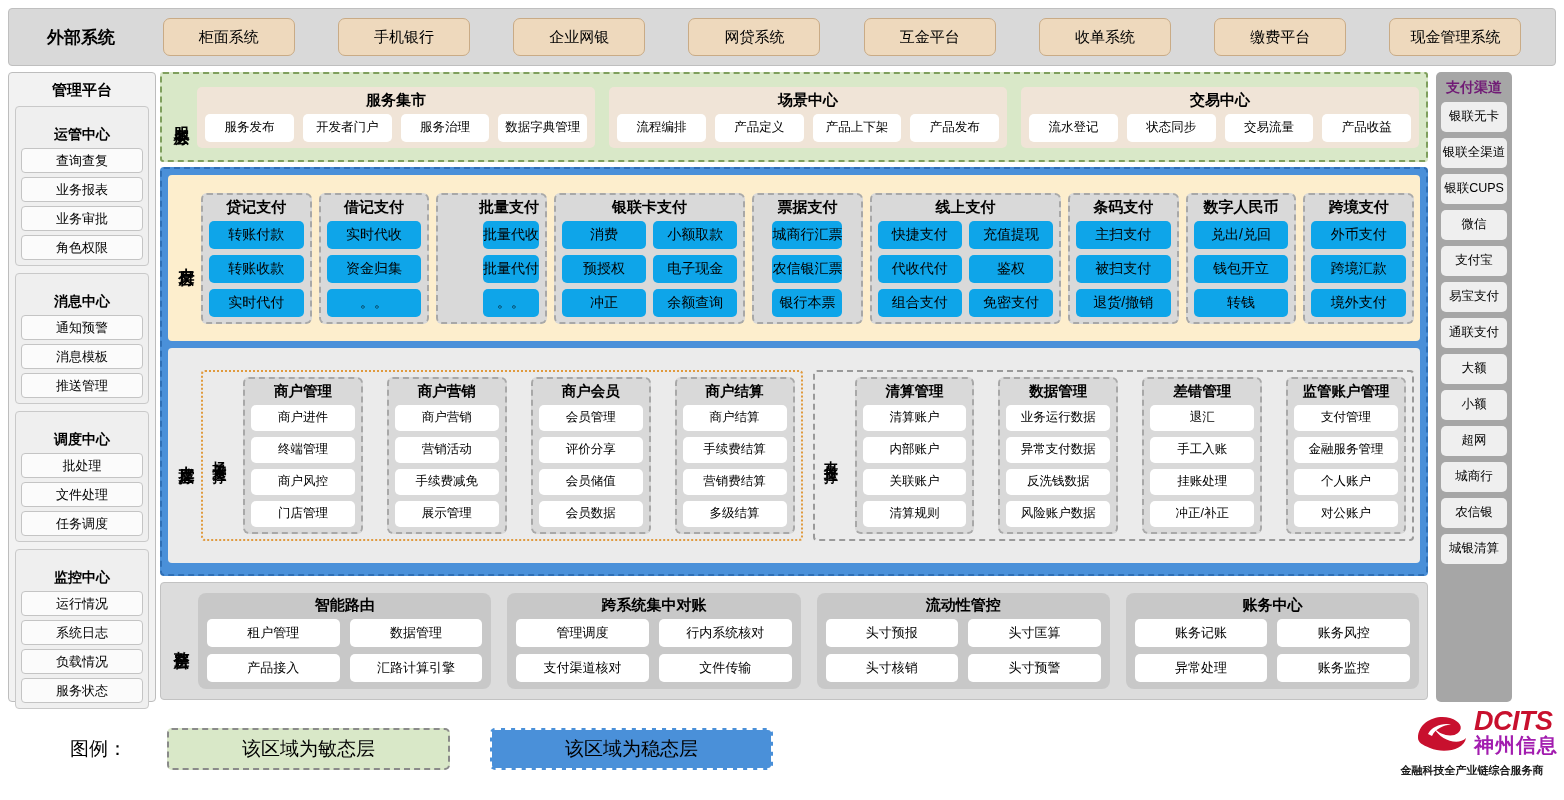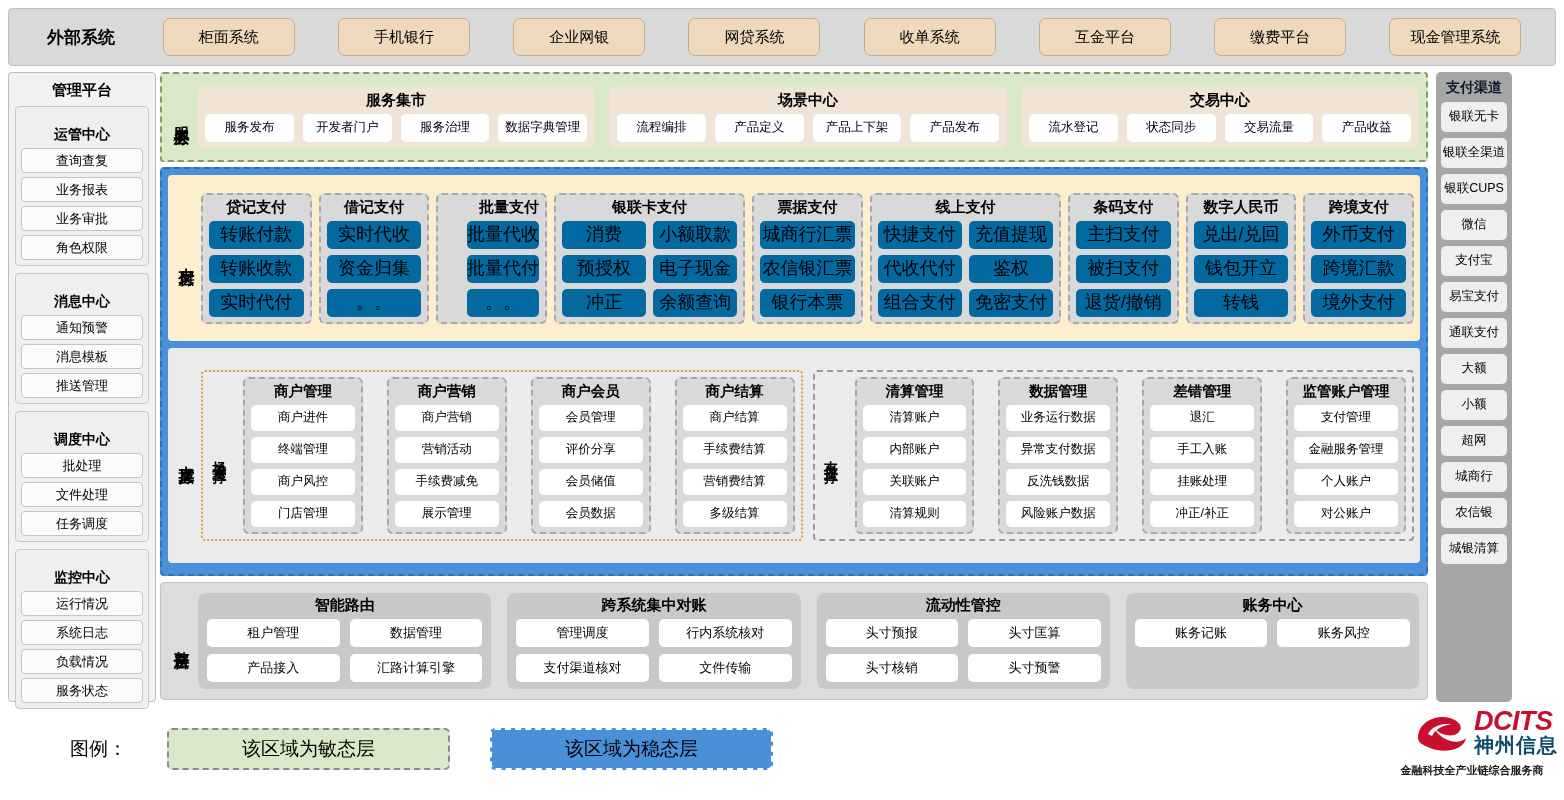--- a/index.html
+++ b/index.html
@@ -47,21 +47,21 @@
     height:25px;background:#fbfbfb;border:1px solid #c4c4c4;border-radius:4px;
     font-size:13px;margin-bottom:4px;
   }
   .mitem:last-child{margin-bottom:0;}
 
   
   .chan{
     position:absolute;left:1436px;top:72px;width:76px;height:630px;
     background:#a6a6a6;border-radius:5px;box-sizing:border-box;padding:5px 5px;
   }
-  .chan-title{font-size:14px;font-weight:bold;text-align:center;color:#0f172a;margin:2px 0 5px;}
+  .chan-title{font-size:14px;font-weight:bold;text-align:center;color:#701a75;margin:2px 0 5px;}
   .citem{
     height:30px;background:#efefef;border-radius:5px;font-size:12.5px;margin-bottom:6px;
   }
 
   
   .svc{
     position:absolute;left:160px;top:72px;width:1268px;height:90px;
     background:#d9e8c8;border:2px dashed #7f9f5d;border-radius:3px;
     box-sizing:border-box;display:flex;align-items:center;padding:5px 7px;
   }
@@ -97,21 +97,21 @@
   }
   .pay-groups{display:flex;flex:1;gap:7px;margin-left:3px;}
   .pgrp{
     background:#d9d9d9;border:2px dashed #a8a8a8;border-radius:6px;
     padding:2px 6px 5px;box-sizing:border-box;display:flex;flex-direction:column;
   }
   .pgrp-title{font-size:15px;font-weight:bold;text-align:center;margin:1px 0 4px;white-space:nowrap;}
   .pgrp-body{display:flex;gap:7px;flex:1;}
   .pcol{display:flex;flex-direction:column;gap:6px;flex:1;}
   .pchip{
-    height:28px;background:#0369a1;border-radius:5px;font-size:18px;
+    height:28px;background:#0ea5e9;border-radius:5px;font-size:14px;
   }
 
   
   .support{
     margin-top:7px;height:215px;background:#ebebeb;border-radius:4px;
     display:flex;align-items:center;box-sizing:border-box;padding:6px;
   }
   .sup-inner{display:flex;flex:1;gap:10px;margin-left:3px;}
   .sup-region{
     flex:1;display:flex;align-items:center;border-radius:4px;
@@ -160,37 +160,37 @@
     width:283px;height:42px;font-size:19px;
   }
   .legend-agile{background:#d9e8c8;border:2px dashed #8a8a8a;}
   .legend-stable{background:#4a90d9;border:2px dashed #ffffff;}
 
   
   .logo{position:absolute;left:1386px;top:708px;width:172px;height:84px;}
   .logo-top{display:flex;align-items:center;gap:4px;justify-content:flex-end;}
   .logo-txt{line-height:1;}
   .logo-en{font-size:27px;font-weight:bold;color:#c8102e;letter-spacing:-0.5px;font-style:italic;}
-  .logo-cn{font-size:20px;font-weight:bold;color:#0c4a6e;letter-spacing:1px;}
+  .logo-cn{font-size:20px;font-weight:bold;color:#a21caf;letter-spacing:1px;}
   .logo-slogan{font-size:11px;font-weight:bold;color:#1a1a1a;margin-top:8px;text-align:center;}
 </style>
 </head>
 <body>
 
 <div class="page">
 
   <div class="ext-bar">
     <div class="ext-title">外部系统</div>
     <div class="ext-items" id="ext-items">
         <div class="chip ext-chip">柜面系统</div>
         <div class="chip ext-chip">手机银行</div>
         <div class="chip ext-chip">企业网银</div>
         <div class="chip ext-chip">网贷系统</div>
+        <div class="chip ext-chip">互金平台</div>
         <div class="chip ext-chip">收单系统</div>
-        <div class="chip ext-chip">互金平台</div>
         <div class="chip ext-chip">缴费平台</div>
         <div class="chip ext-chip">现金管理系统</div>
       </div>
   </div>
 
   <div class="mgmt">
     <div class="mgmt-title">管理平台</div>
     <div id="mgmt-groups">
         <div class="mgrp">
           <div class="mgrp-title">运管中心</div>
@@ -316,21 +316,21 @@
                 <div class="chip pchip">预授权</div>
                 <div class="chip pchip">冲正</div>
               </div>
               <div class="pcol">
                 <div class="chip pchip">小额取款</div>
                 <div class="chip pchip">电子现金</div>
                 <div class="chip pchip">余额查询</div>
               </div>
             </div>
           </div>
-          <div class="pgrp" style="flex: 1 1 0%;">
+          <div class="pgrp" style="flex: 1 1 0%; align-items: center;">
             <div class="pgrp-title">票据支付</div>
             <div class="pgrp-body">
               <div class="pcol">
                 <div class="chip pchip">城商行汇票</div>
                 <div class="chip pchip">农信银汇票</div>
                 <div class="chip pchip">银行本票</div>
               </div>
             </div>
           </div>
           <div class="pgrp" style="flex: 1.85 1 0%;">
@@ -489,20 +489,24 @@
           <div class="irow">
             <div class="chip ichip">头寸核销</div>
             <div class="chip ichip">头寸预警</div>
           </div>
         </div>
         <div class="igrp">
           <div class="igrp-title">账务中心</div>
           <div class="irow">
             <div class="chip ichip">账务记账</div>
             <div class="chip ichip">账务风控</div>
+          </div>
+          <div class="irow">
+            <div class="chip ichip">异常处理</div>
+            <div class="chip ichip">账务监控</div>
           </div>
         </div>
       </div>
   </div>
 
   <div class="legend">
     <div class="legend-label">图例：</div>
     <div class="chip legend-chip legend-agile">该区域为敏态层</div>
     <div class="chip legend-chip legend-stable">该区域为稳态层</div>
   </div>

